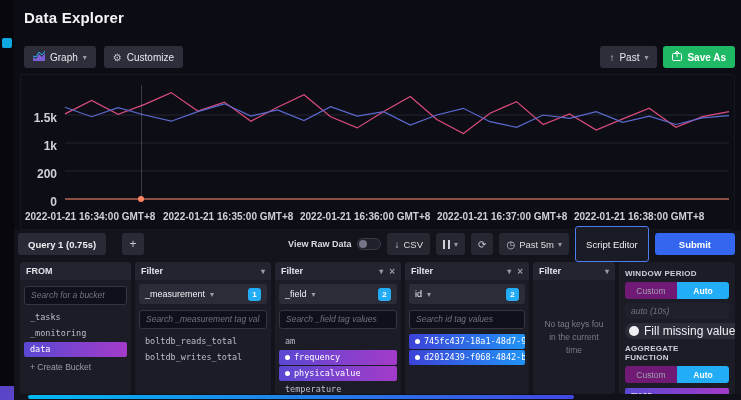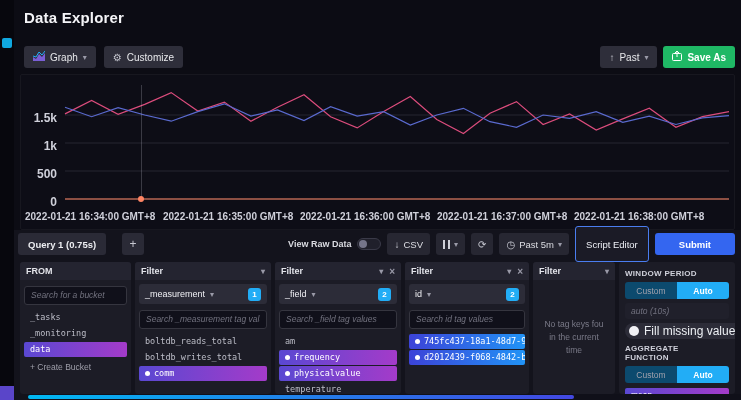--- a/index.html
+++ b/index.html
@@ -82,21 +82,21 @@
   .li.sel-purple { background:linear-gradient(90deg,#5a48d2,#a43bc9); color:#fff; }
   .li.sel-blue { background:linear-gradient(90deg,#3c43d8,#2193f6); color:#fff; }
   .create-bucket { margin-top:2px; padding:0 6px; font-size:8.5px; color:#9e9ea9; height:15px; line-height:15px; cursor:pointer; }
   .empty-msg { margin-top:34px; text-align:center; font-size:8.5px; color:#7a7a88; line-height:13px; padding:0 4px; }
 
   
   .p-window .p-body { padding:5px 6px; }
   .sec-label { font-size:8px; font-weight:bold; color:#cfd0da; letter-spacing:.3px; margin:2px 16px 4px 0; }
   .segmented { display:flex; border-radius:3px; overflow:hidden; margin-bottom:4px; }
   .seg { flex:1; height:17px; display:flex; align-items:center; justify-content:center; font-size:8.5px; cursor:pointer; }
-  .seg.off { background:#0c4a6e; color:#9fa0ac; }
+  .seg.off { background:#701a75; color:#9fa0ac; }
   .seg.on { background:#22adf6; color:#fff; font-weight:bold; }
   .win-input { height:16px; background:#20202b; border-radius:3px; display:flex; align-items:center; padding:0 6px;
     font-size:8.5px; font-style:italic; color:#70707e; margin-bottom:4px; }
   .fill-row { display:flex; align-items:center; gap:4px; margin-bottom:5px; }
   .fill-pill { flex:1; height:16px; background:#2c2c38; border-radius:8px; display:flex; align-items:center; gap:5px; padding:0 4px; cursor:pointer; }
   .fill-knob { width:10px; height:10px; border-radius:50%; background:#f0f0f4; flex:none; }
   .fill-text { font-size:12px; font-weight:normal; color:#eceff3; white-space:nowrap; }
   .q-circle { width:12px; height:12px; border-radius:50%; background:#34343f; color:#a7a8b2; font-size:8px; font-weight:bold;
     display:flex; align-items:center; justify-content:center; flex:none; cursor:pointer; }
   .fnli { height:15px; line-height:15px; border-radius:2px; margin:1px 0; padding:0 6px; font-size:8.5px; color:#bdbec8; cursor:pointer; }
@@ -149,21 +149,21 @@
             <path d="M5 6 V0 M3 2 L5 0 L7 2" stroke="#fff" fill="none"></path>
           </svg>
       </span>
       <span>Save As</span>
     </div>
   </div>
 
   <div class="chart-panel">
     <div class="ylabel" style="top:36px">1.5k</div>
     <div class="ylabel" style="top:64px">1k</div>
-    <div class="ylabel" style="top:92px">500</div>
+    <div class="ylabel" style="top:92px">200</div>
     <div class="ylabel" style="top:120px">0</div>
     <svg id="plot" class="plot-svg" width="715" height="132" viewBox="0 0 715 132">
         <line x1="44" y1="34.0" x2="708" y2="34.0" stroke="#262631" stroke-width="1"></line>
         <line x1="44" y1="62.0" x2="708" y2="62.0" stroke="#262631" stroke-width="1"></line>
         <line x1="44" y1="90.0" x2="708" y2="90.0" stroke="#262631" stroke-width="1"></line>
         <line x1="44" y1="118.0" x2="708" y2="118.0" stroke="#262631" stroke-width="1"></line>
         <polyline points="44.0,32.9 70.6,19.4 97.1,33.4 123.7,23.4 150.2,11.6 176.8,30.1 203.4,21.1 229.9,40.2 256.5,26.2 283.0,13.8 309.6,35.7 336.2,46.9 362.7,30.6 389.3,15.5 415.8,38.5 442.4,52.5 469.0,32.3 495.5,20.6 522.1,43.5 548.6,32.9 575.2,49.1 601.8,37.9 628.3,27.3 654.9,46.3 681.4,35.7 708.0,30.6" fill="none" stroke="#db4c7c" stroke-width="1.2"></polyline>
         <polyline points="44.0,26.2 70.6,35.7 97.1,26.7 123.7,34.0 150.2,40.2 176.8,30.6 203.4,22.8 229.9,35.1 256.5,29.0 283.0,39.6 309.6,25.6 336.2,35.1 362.7,30.6 389.3,44.1 415.8,34.0 442.4,27.3 469.0,40.7 495.5,46.3 522.1,34.0 548.6,37.4 575.2,30.6 601.8,41.3 628.3,35.1 654.9,43.5 681.4,36.8 708.0,34.6" fill="none" stroke="#5a6acf" stroke-width="1.2"></polyline>
         <polyline points="44.0,118.0 70.6,118.0 97.1,118.0 123.7,118.0 150.2,118.0 176.8,118.0 203.4,118.0 229.9,118.0 256.5,118.0 283.0,118.0 309.6,118.0 336.2,118.0 362.7,118.0 389.3,118.0 415.8,118.0 442.4,118.0 469.0,118.0 495.5,118.0 522.1,118.0 548.6,118.0 575.2,118.0 601.8,118.0 628.3,118.0 654.9,118.0 681.4,118.0 708.0,118.0" fill="none" stroke="#ff8564" stroke-width="1.2"></polyline>
       </svg>
@@ -243,24 +243,20 @@
           <span class="badge">1</span>
         </div>
         <input class="search-input" placeholder="Search _measurement tag values" style="">
         <div class="list">
           <div class="li">
               <span>boltdb_reads_total</span>
             </div>
           <div class="li">
               <span>boltdb_writes_total</span>
             </div>
-          <div class="li sel-purple">
-              <span class="dot"></span>
-              <span>comm</span>
-            </div>
 
         </div>
       </div>
     </div>
 
     <div class="panel p-field">
       <div class="p-head">
         <span>Filter</span>
         <span class="spacer"></span>
         <span class="hcaret">▾</span>

